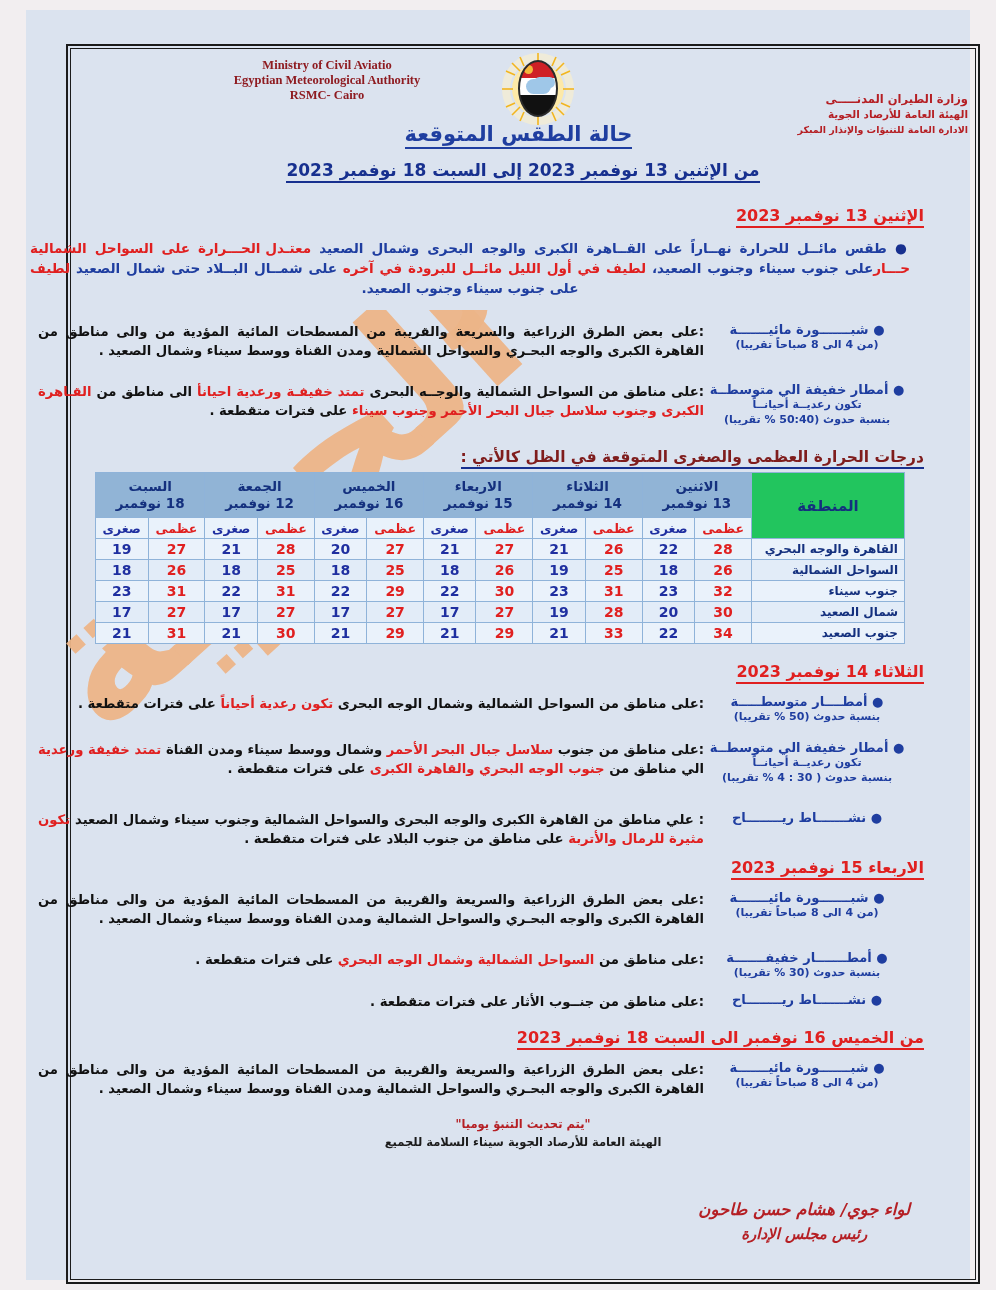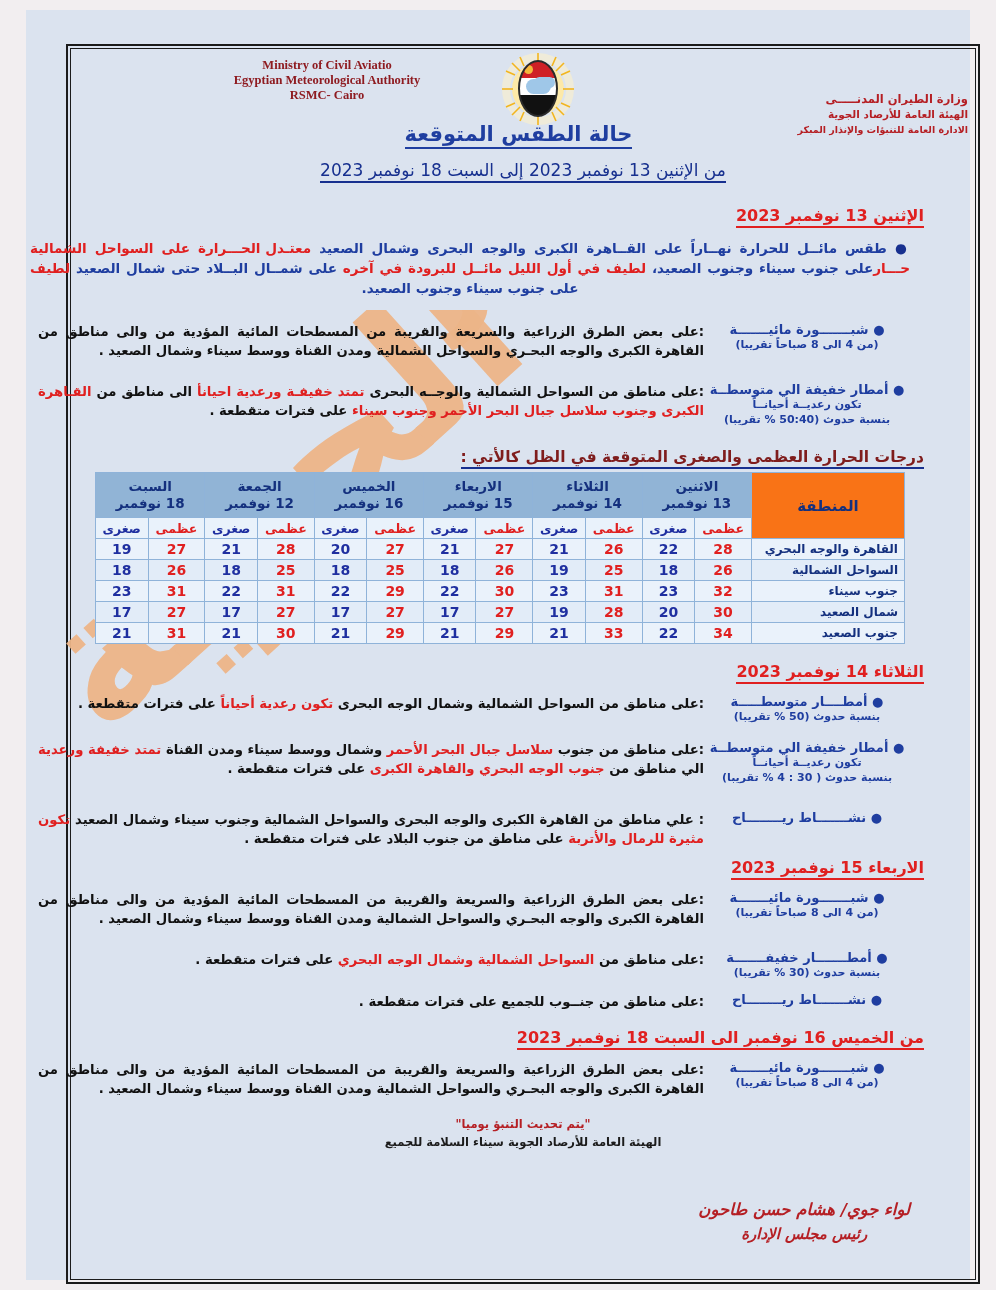--- a/index.html
+++ b/index.html
@@ -102,21 +102,21 @@
   .main-title{
     position:absolute;left:46px;top:112px;width:893px;
     text-align:center;
     color:#1f3ea0;font-weight:bold;font-size:21px;
     font-family:"DejaVu Sans","Liberation Sans",sans-serif;
   }
   .main-title span{border-bottom:2px solid #1f3ea0;padding-bottom:1px;}
   .sub-title{
     position:absolute;left:46px;top:150px;width:902px;
     text-align:center;
-    color:#17308f;font-weight:normal;font-size:17px;
+    color:#17308f;font-weight:bold;font-size:17px;
     font-family:"DejaVu Sans","Liberation Sans",sans-serif;
   }
   .sub-title span{border-bottom:2px solid #17308f;padding-bottom:1px;}
 
   
   .day-head{
     position:absolute;
     color:#e02020;font-weight:bold;font-size:16px;
     font-family:"DejaVu Sans","Liberation Sans",sans-serif;
     text-align:right;
@@ -177,21 +177,21 @@
   table.temps th.dayhead{
     background:#91b4d6;
     color:#14307e;
     font-weight:bold;
     font-size:13.5px;
     line-height:17px;
     height:44px;
     width:96px;
   }
   table.temps th.region-head{
-    background:#f97316;
+    background:#22c55e;
     color:#14307e;
     font-weight:bold;
     font-size:15px;
     width:152px;
     text-align:center;
   }
   table.temps th.sub-max,table.temps th.sub-min{
     background:#e9f2fb;
     font-size:12.5px;font-weight:bold;height:20px;
   }
@@ -486,21 +486,21 @@
         <div class="main"><span>●</span> <span>أمطـــــــار خفيفـــــــة</span></div>
         <div class="sub">بنسبة حدوث (30 % تقريبا)</div>
       </div>
       <div class="desc" style="width:666px;" id="d3r1"><span style="color: rgb(17, 17, 17);">:على مناطق من </span><span style="color: rgb(224, 32, 32);">السواحل الشمالية وشمال الوجه البحري </span><span style="color: rgb(17, 17, 17);">على فترات متقطعة .</span></div>
     </div>
 
     <div class="row" style="right:60px;top:982px;width:880px;">
       <div class="lbl">
         <div class="main"><span>●</span> <span>نشـــــــاط ريــــــــاح</span></div>
       </div>
-      <div class="desc" style="width:666px;" id="d3r2"><span style="color: rgb(17, 17, 17);">:على مناطق من جنــوب للجميع على فترات متقطعة .</span></div>
+      <div class="desc" style="width:666px;" id="d3r2"><span style="color: rgb(17, 17, 17);">:على مناطق من جنــوب الأثار على فترات متقطعة .</span></div>
     </div>
 
     <div class="day-head" style="right:46px;top:1018px;">
       <span>من الخميس 16 نوفمبر الى السبت 18 نوفمبر 2023</span>
     </div>
 
     <div class="row" style="right:60px;top:1050px;width:880px;">
       <div class="lbl">
         <div class="main"><span>●</span> <span>شبـــــــورة مائيـــــــة</span></div>
         <div class="sub">(من 4 الى 8 صباحاً تقريبا)</div>

